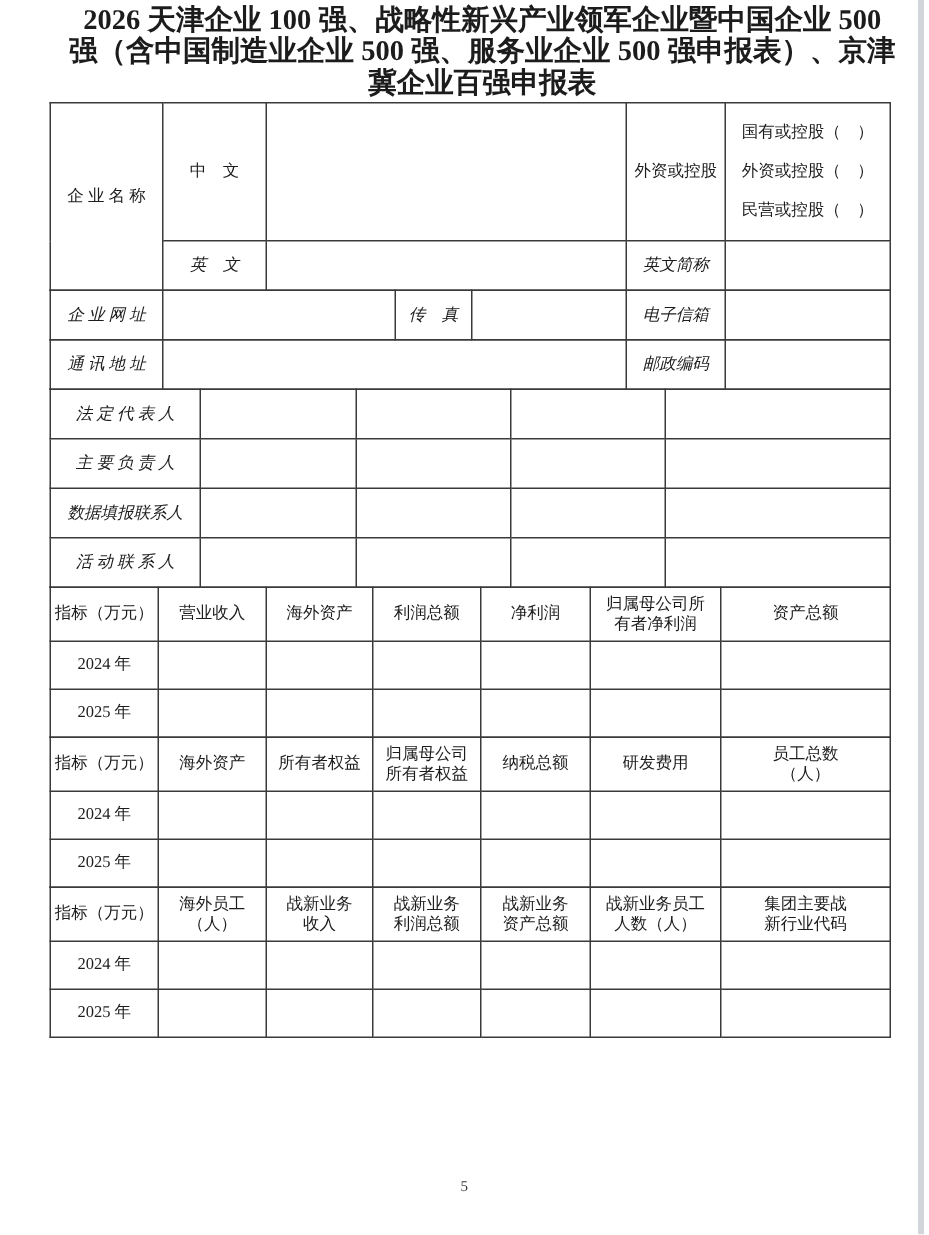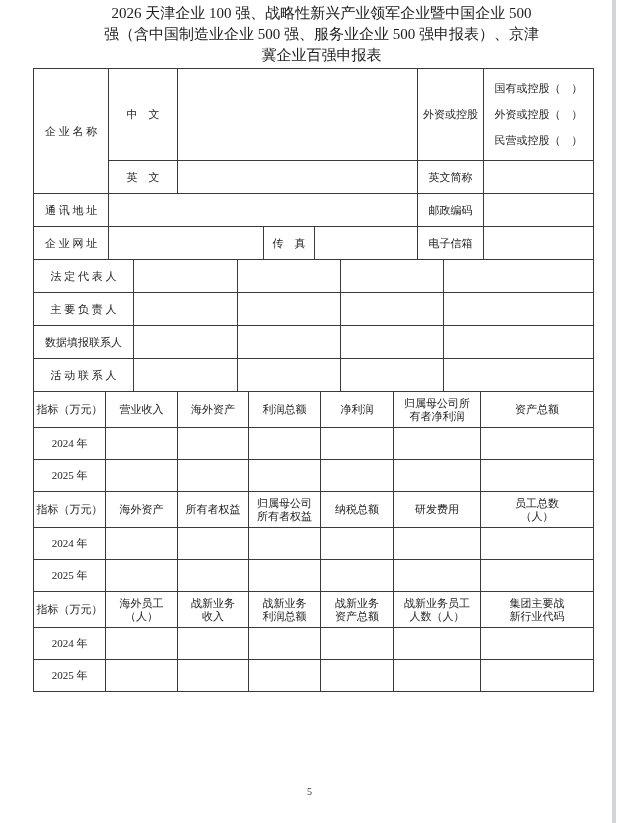--- a/index.html
+++ b/index.html
@@ -18,22 +18,22 @@
   }
   .attach{
     padding-top:22px;
     margin-left:110px;
     font-size:13px;
     line-height:16px;
   }
   .title{
     margin-top:3px;
     text-align:center;
-    font-weight:normal;
-    font-size:15px;
+    font-weight:bold;
+    font-size:19px;
     line-height:21px;
     white-space:pre-line;
     margin-left:24px;
   }
   table.frm{
     border-collapse:collapse;
     table-layout:fixed;
     width:560px;
     margin-left:33px;
     margin-top:-1px;
@@ -44,21 +44,21 @@
     padding:0;
     text-align:center;
     vertical-align:middle;
     font-size:11px;
     line-height:13px;
     white-space:pre-line;
     overflow:hidden;
   }
   tr.h40{height:40px;}
   tr.h36{height:36px;}
-  tr.h33{height:33px;}
+  tr.h33{height:33px;font-style:italic;}
   tr.h32{height:32px;}
   td.opts{
     text-align:left;
     font-size:9px;
     line-height:12px;
     padding-left:5px;
   }
   .pageno{
     position:absolute;
     left:0;right:0;
@@ -102,50 +102,50 @@
       <td></td>
       <td>英文简称</td>
       <td></td>
     </tr>
   </tbody>
     </table>
 
   <table class="frm">
     <colgroup>
         <col style="width:75px">
-        <col style="width:309px">
-        <col style="width:66px">
-        <col style="width:110px">
-      </colgroup>
-    <tbody>
-        <tr class="h33">
-      <td>通 讯 地 址</td>
-      <td></td>
-      <td>邮政编码</td>
-      <td></td>
-    </tr>
-  </tbody>
-    </table>
-
-  <table class="frm">
-    <colgroup>
-        <col style="width:75px">
         <col style="width:155px">
         <col style="width:51px">
         <col style="width:103px">
         <col style="width:66px">
         <col style="width:110px">
       </colgroup>
     <tbody>
         <tr class="h33">
       <td>企 业 网 址</td>
       <td></td>
       <td>传　真</td>
       <td></td>
       <td>电子信箱</td>
+      <td></td>
+    </tr>
+  </tbody>
+    </table>
+
+  <table class="frm">
+    <colgroup>
+        <col style="width:75px">
+        <col style="width:309px">
+        <col style="width:66px">
+        <col style="width:110px">
+      </colgroup>
+    <tbody>
+        <tr class="h33">
+      <td>通 讯 地 址</td>
+      <td></td>
+      <td>邮政编码</td>
       <td></td>
     </tr>
   </tbody>
     </table>
 
   <table class="frm">
     <colgroup>
         <col style="width:100px">
         <col style="width:104px">
         <col style="width:103px">

